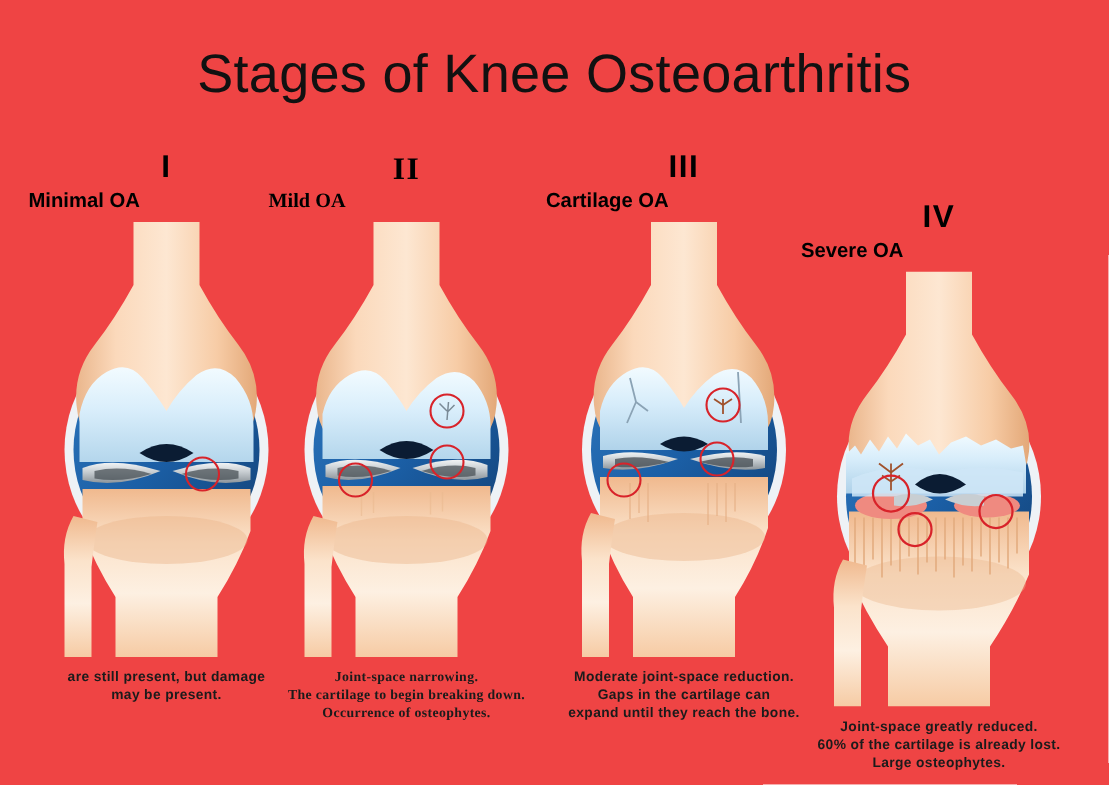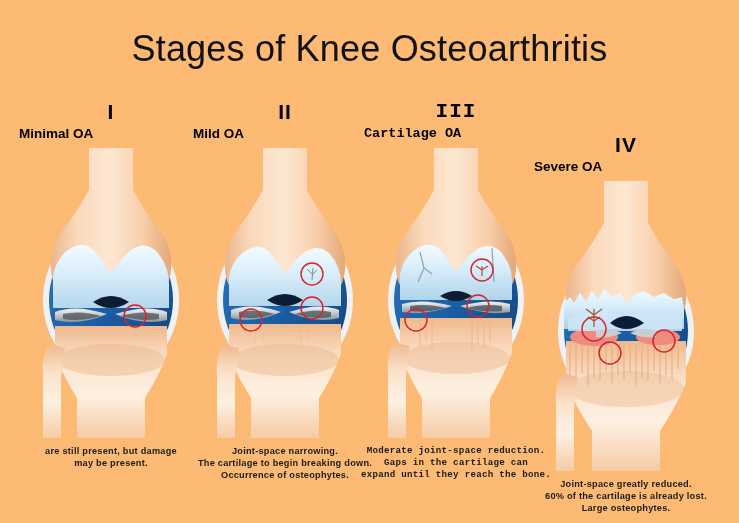--- a/index.html
+++ b/index.html
@@ -1,33 +1,33 @@
 <!DOCTYPE html>
 <html><head>
 <meta charset="utf-8">
 <style>
   html,body{margin:0;padding:0;background:#fff;}
   body{
     width:739px;height:523px;overflow:hidden;position:relative;
     font-family:"Liberation Sans","DejaVu Sans",sans-serif;
     -webkit-font-smoothing:antialiased;
   }
-  #infographic{position:absolute;inset:0;background:#fdba74;}
+  #infographic{position:absolute;inset:0;background:#ef4444;}
 
   .title{
     position:absolute;top:28px;left:0;width:739px;text-align:center;
     font-size:36px;font-weight:400;color:#111111;letter-spacing:0.2px;
     white-space:nowrap;
   }
 
   .panels{position:absolute;top:100px;left:0;width:739px;height:423px;}
   .panel{position:absolute;top:0;width:184px;height:423px;}
   .panel.p0{left:19px;}
-  .panel.p1{left:193px;}
-  .panel.p2{left:364px;font-family:Liberation Mono, monospace;}
+  .panel.p1{left:179px;font-family:Liberation Serif, serif;}
+  .panel.p2{left:364px;}
   .panel.p3{left:534px;margin-top:33px;}
 
   .stage-numeral{
     position:absolute;top:0;left:0;width:100%;text-align:center;
     font-size:21px;font-weight:700;color:#000;letter-spacing:1px;
     line-height:24px;
   }
   .stage-name{
     position:absolute;top:26px;left:0;width:100%;text-align:left;
     font-size:13.5px;font-weight:700;color:#000;line-height:16px;

